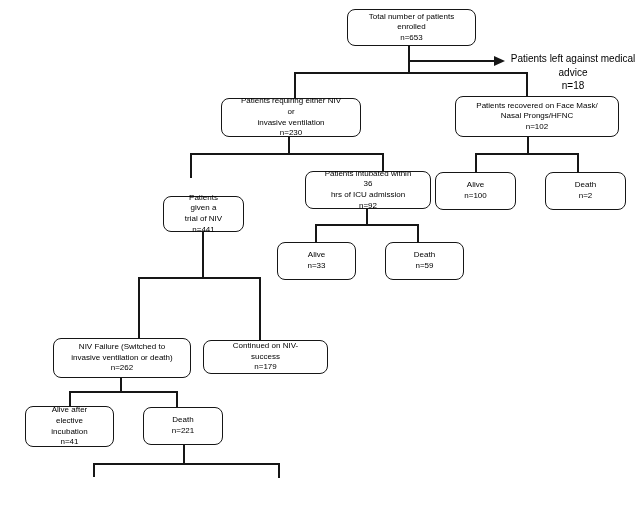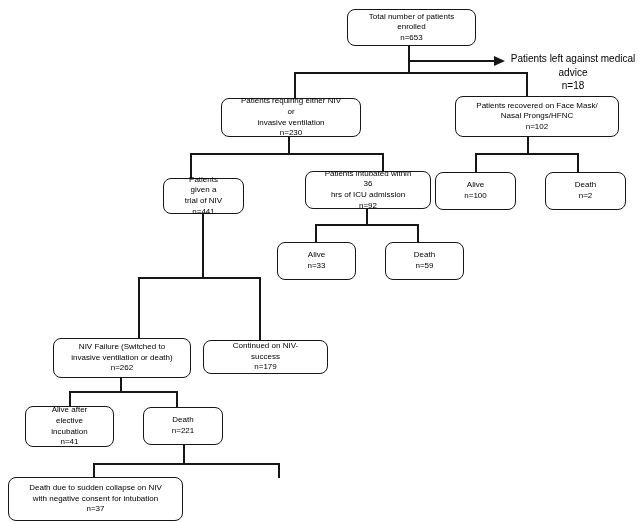--- a/index.html
+++ b/index.html
@@ -100,21 +100,21 @@
 n=18</div>
 
   <div class="node" style="left:221px;top:98px;width:140px;height:39px">Patients requiring either NIV or
 invasive ventilation
 n=230</div>
 
   <div class="node" style="left:455px;top:96px;width:164px;height:41px">Patients recovered on Face Mask/
 Nasal Prongs/HFNC
 n=102</div>
 
-  <div class="node" style="left:163px;top:178px;width:81px;height:36px">Patients given a
+  <div class="node" style="left:163px;top:196px;width:81px;height:36px">Patients given a
 trial of NIV
 n=441</div>
 
   <div class="node" style="left:305px;top:171px;width:126px;height:38px">Patients intubated within 36
 hrs of ICU admission
 n=92</div>
 
   <div class="node" style="left:435px;top:172px;width:81px;height:38px">Alive
 n=100</div>
 
@@ -134,18 +134,15 @@
   <div class="node" style="left:203px;top:340px;width:125px;height:34px">Continued on NIV- success
 n=179</div>
 
   <div class="node" style="left:25px;top:406px;width:89px;height:41px">Alive after elective
 incubation
 n=41</div>
 
   <div class="node" style="left:143px;top:407px;width:80px;height:38px">Death
 n=221</div>
 
-  <div class="node" style="left:8px;top:477px;width:175px;height:44px">Death due to sudden collapse on NIV
-with negative consent for intubation
-n=37</div>
 
 
 </div>
 
 </body></html>

